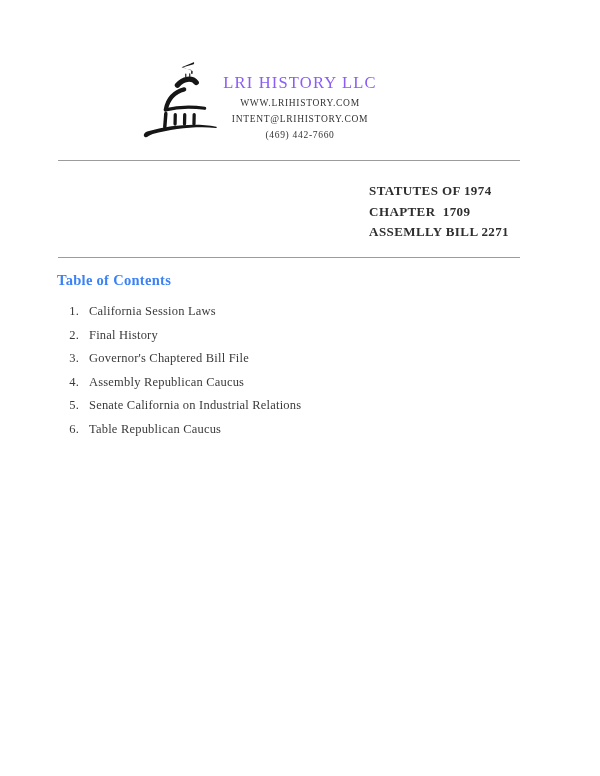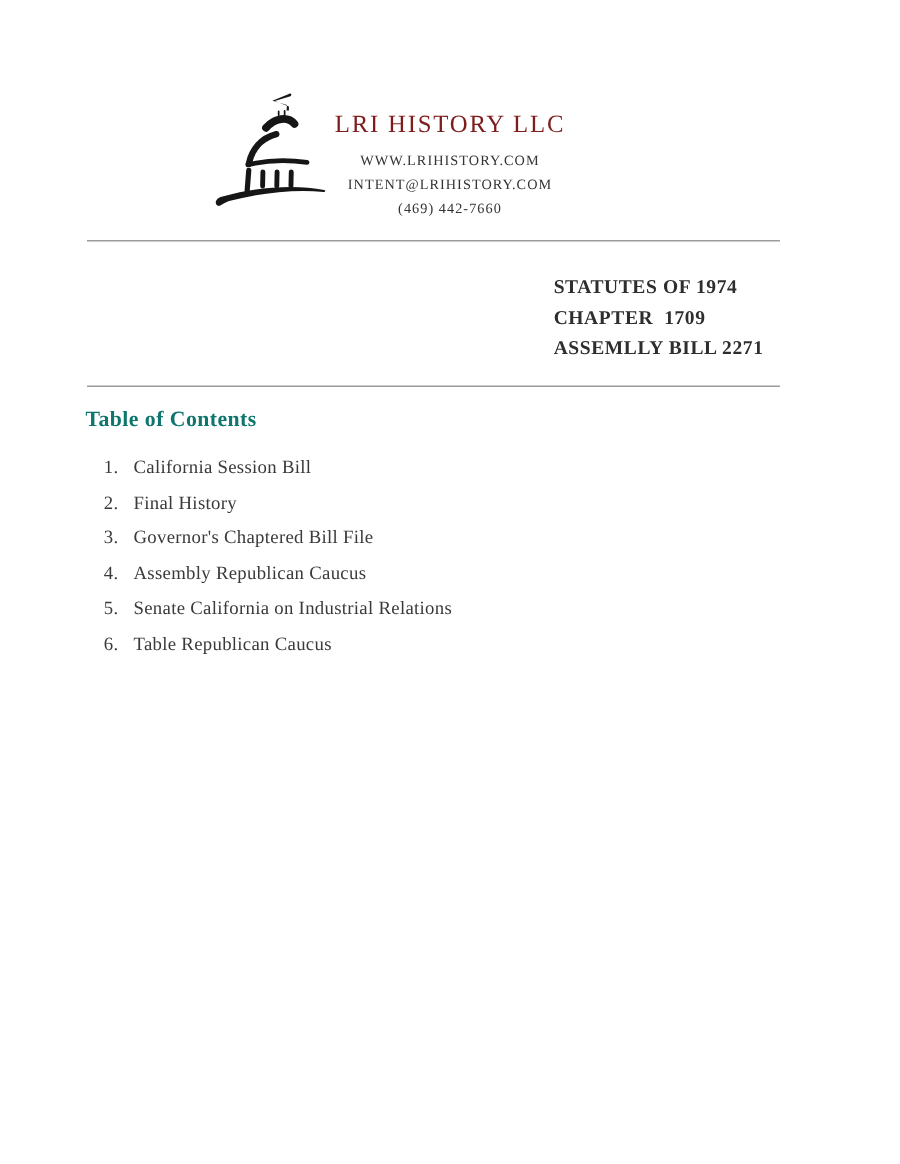--- a/index.html
+++ b/index.html
@@ -29,22 +29,22 @@
     position: absolute;
     left: 0;
     right: 0;
     top: 72px;
     text-align: center;
   }
   .company-name {
     font-size: 16.5px;
     line-height: 21px;
     letter-spacing: 1.2px;
-    color: #7f1d1d;
-    margin-bottom: 8px;
+    color: #8b5cf6;
+    margin-bottom: 3px;
   }
   .contact-line {
     font-size: 9.5px;
     line-height: 15.8px;
     letter-spacing: 0.7px;
     color: #333333;
   }
 
   
   .rule {
@@ -72,21 +72,21 @@
   .reference .ref-line { white-space: pre; }
 
   
   .toc-heading {
     position: absolute;
     left: 57px;
     top: 272px;
     font-weight: bold;
     font-size: 14.5px;
     letter-spacing: 0.3px;
-    color: #0f766e;
+    color: #3b82f6;
   }
   .toc-list {
     position: absolute;
     left: 57px;
     top: 304px;
     width: 420px;
   }
   .toc-item {
     display: flex;
     align-items: baseline;
@@ -154,21 +154,21 @@
     <div class="ref-line">ASSEMLLY BILL 2271</div>
   </div>
 
   <div class="rule rule-bottom"></div>
 
   <div class="toc-heading">Table of Contents</div>
 
   <div class="toc-list">
     <div class="toc-item">
       <span class="toc-num">1.</span>
-      <span class="toc-label">California Session Bill</span>
+      <span class="toc-label">California Session Laws</span>
     </div>
     <div class="toc-item">
       <span class="toc-num">2.</span>
       <span class="toc-label">Final History</span>
     </div>
     <div class="toc-item">
       <span class="toc-num">3.</span>
       <span class="toc-label">Governor's Chaptered Bill File</span>
     </div>
     <div class="toc-item">

